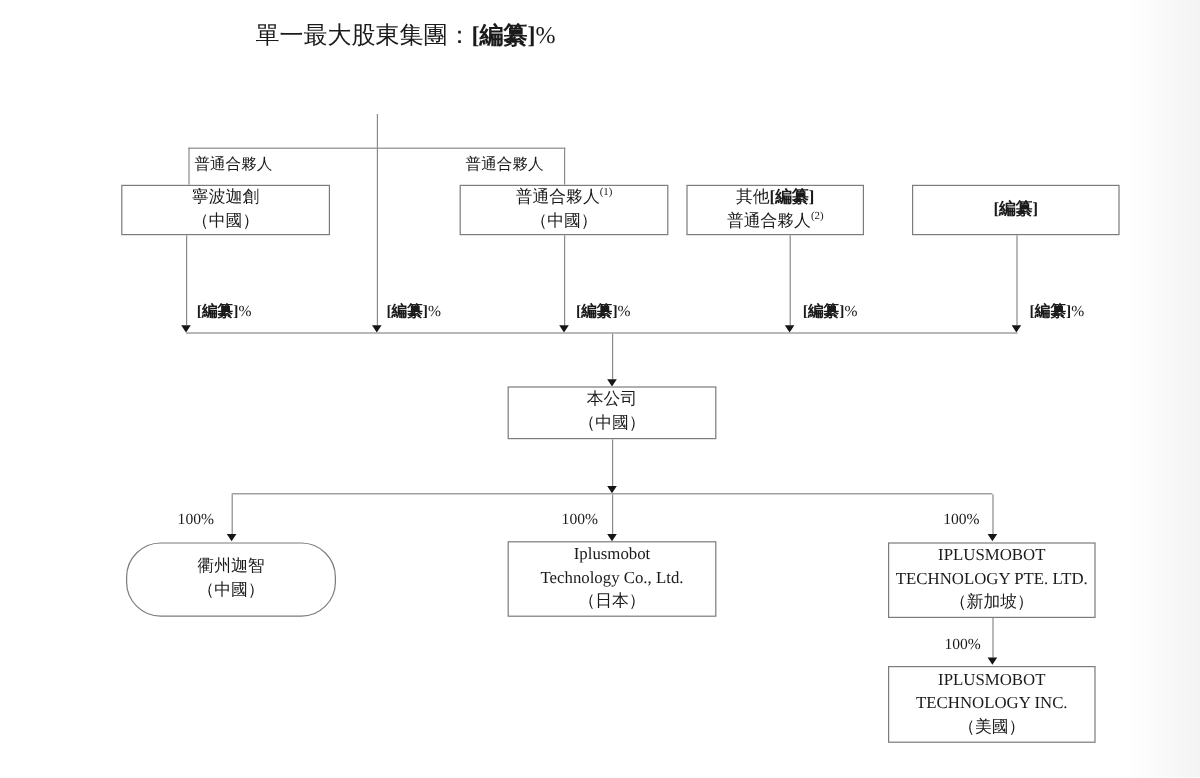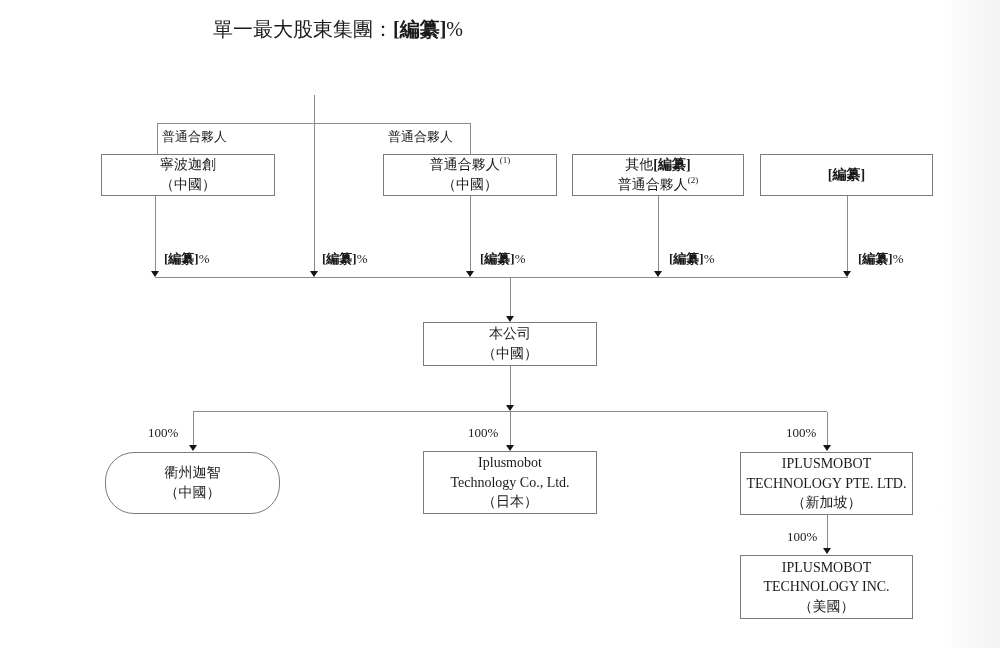--- a/index.html
+++ b/index.html
@@ -95,21 +95,21 @@
   <div class="box" style="left:68px;top:154px;width:174px;height:42px;margin-left:33px;">
     <div>寧波迦創</div>
     <div>（中國）</div>
   </div>
 
   <div class="box" style="left:383px;top:154px;width:174px;height:42px;">
     <div><span>普通合夥人</span><sup>(1)</sup></div>
     <div>（中國）</div>
   </div>
 
-  <div class="box" style="left:572px;top:154px;width:172px;height:42px;">
+  <div class="box" style="left:572px;top:154px;width:148px;height:42px;">
     <div><span>其他</span><b>[編纂]</b></div>
     <div><span>普通合夥人</span><sup>(2)</sup></div>
   </div>
 
   <div class="box" style="left:760px;top:154px;width:173px;height:42px;">
     <div><b>[編纂]</b></div>
   </div>
 
   <div class="box" style="left:423px;top:322px;width:174px;height:44px;">
     <div>本公司</div>

